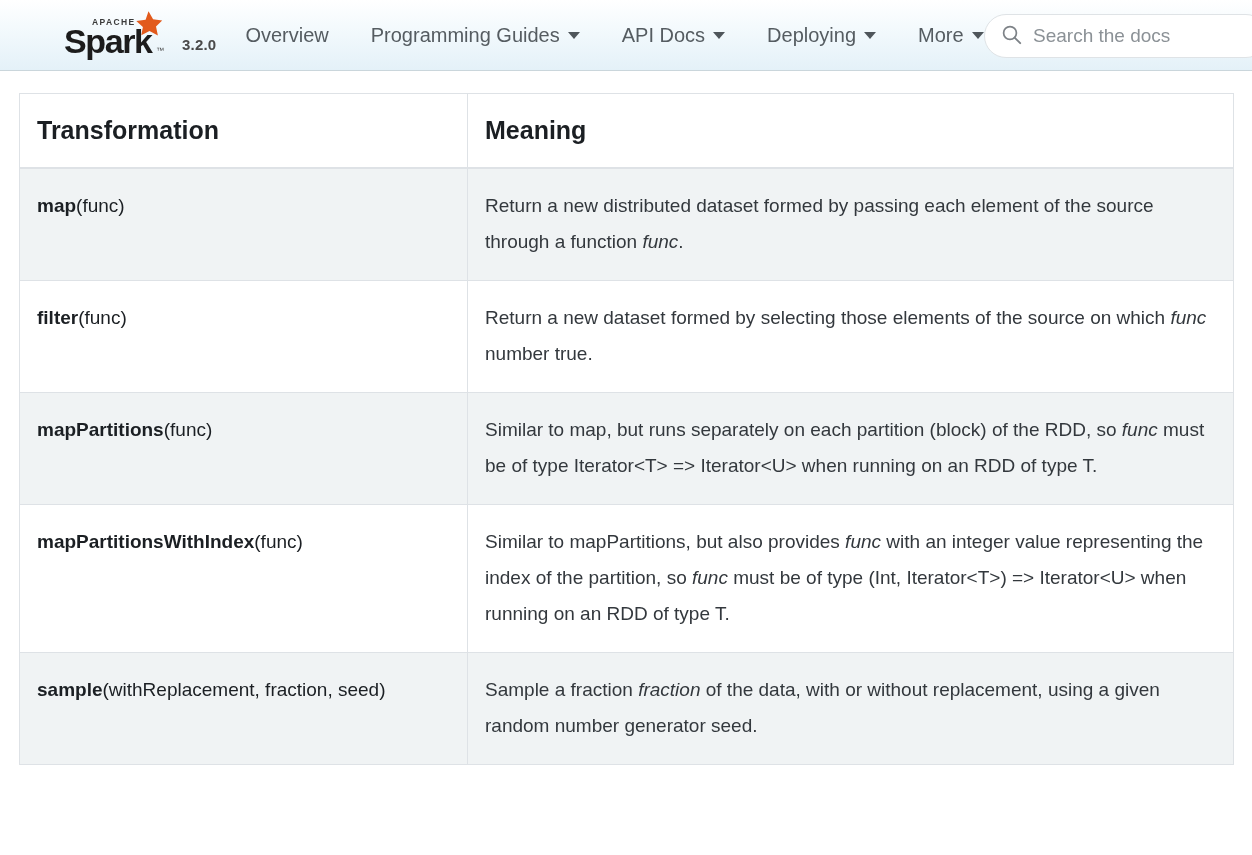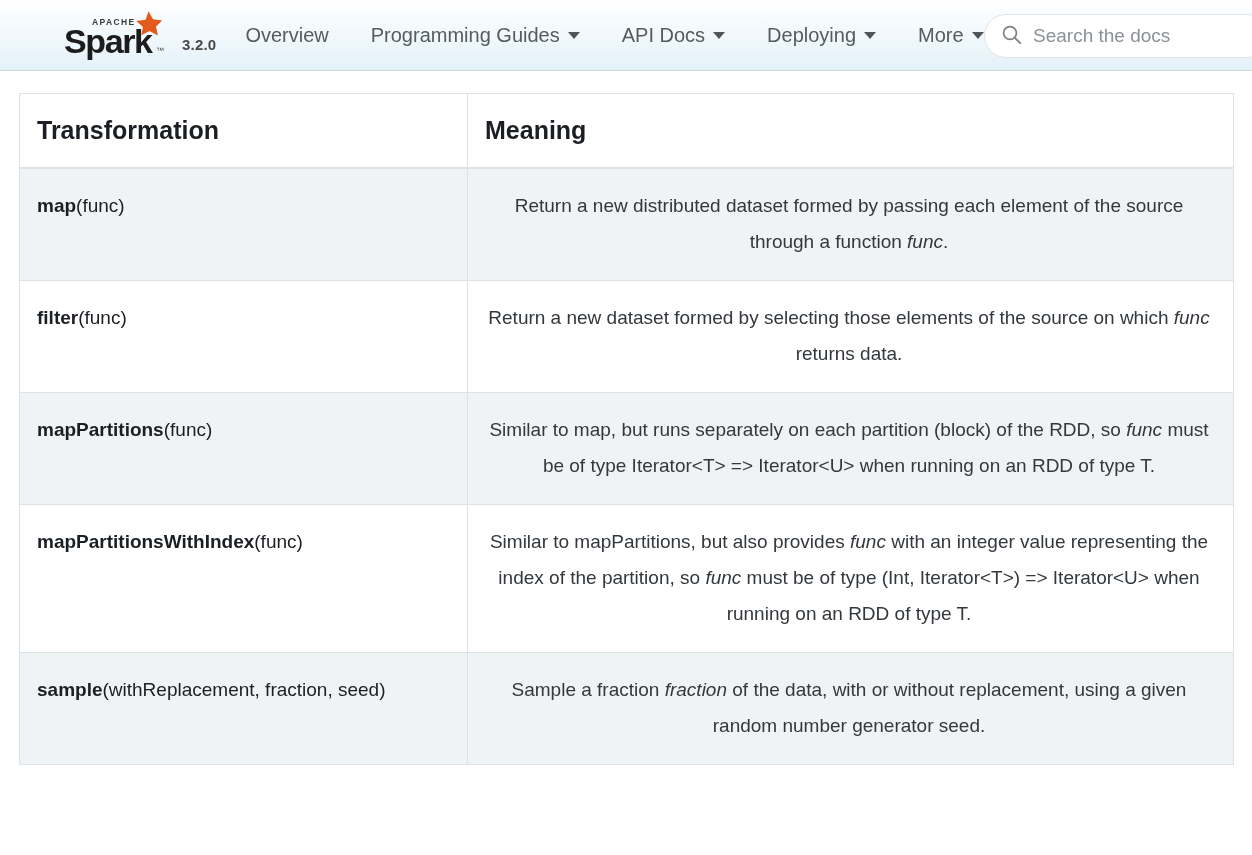--- a/index.html
+++ b/index.html
@@ -129,21 +129,21 @@
 
   table.tx-table td {
     vertical-align: top;
     font-size: 19px;
     line-height: 36px;
     color: #33383d;
     padding: 19px 20px 20px 17px;
     border-top: 1px solid #dee2e6;
     border-right: 1px solid #dee2e6;
   }
-  table.tx-table td:last-child { border-right: 0; text-align: center; }
+  table.tx-table td:last-child { border-right: 0; }
   table.tx-table td.cell-name { color: #1b1f23; }
   table.tx-table tbody tr:nth-child(odd) td { background: #f0f3f4; }
   table.tx-table tbody tr:nth-child(even) td { background: #ffffff; }
 
   .fn { font-weight: bold; }
   .arg { font-weight: normal; }
 </style>
 </head>
 <body>
 
@@ -212,21 +212,21 @@
           <th>Meaning</th>
         </tr>
       </thead>
       <tbody id="tx-body">
           <tr>
             <td class="cell-name"><span class="fn">map</span><span class="arg">(func)</span></td>
             <td><span>Return a new distributed dataset formed by passing each element of the source through a function </span><span class="it" style="font-style: italic;">func</span><span>.</span></td>
           </tr>
           <tr>
             <td class="cell-name"><span class="fn">filter</span><span class="arg">(func)</span></td>
-            <td><span>Return a new dataset formed by selecting those elements of the source on which </span><span class="it" style="font-style: italic;">func</span><span> returns data.</span></td>
+            <td><span>Return a new dataset formed by selecting those elements of the source on which </span><span class="it" style="font-style: italic;">func</span><span> number true.</span></td>
           </tr>
           <tr>
             <td class="cell-name"><span class="fn">mapPartitions</span><span class="arg">(func)</span></td>
             <td><span>Similar to map, but runs separately on each partition (block) of the RDD, so </span><span class="it" style="font-style: italic;">func</span><span> must be of type Iterator&lt;T&gt; =&gt; Iterator&lt;U&gt; when running on an RDD of type T.</span></td>
           </tr>
           <tr>
             <td class="cell-name"><span class="fn">mapPartitionsWithIndex</span><span class="arg">(func)</span></td>
             <td><span>Similar to mapPartitions, but also provides </span><span class="it" style="font-style: italic;">func</span><span> with an integer value representing the index of the partition, so </span><span class="it" style="font-style: italic;">func</span><span> must be of type (Int, Iterator&lt;T&gt;) =&gt; Iterator&lt;U&gt; when running on an RDD of type T.</span></td>
           </tr>
           <tr>

